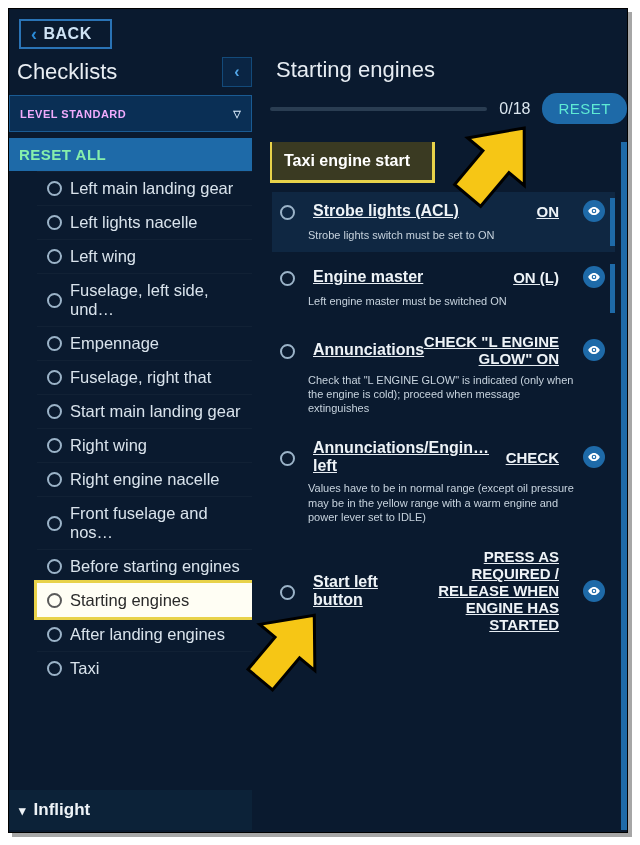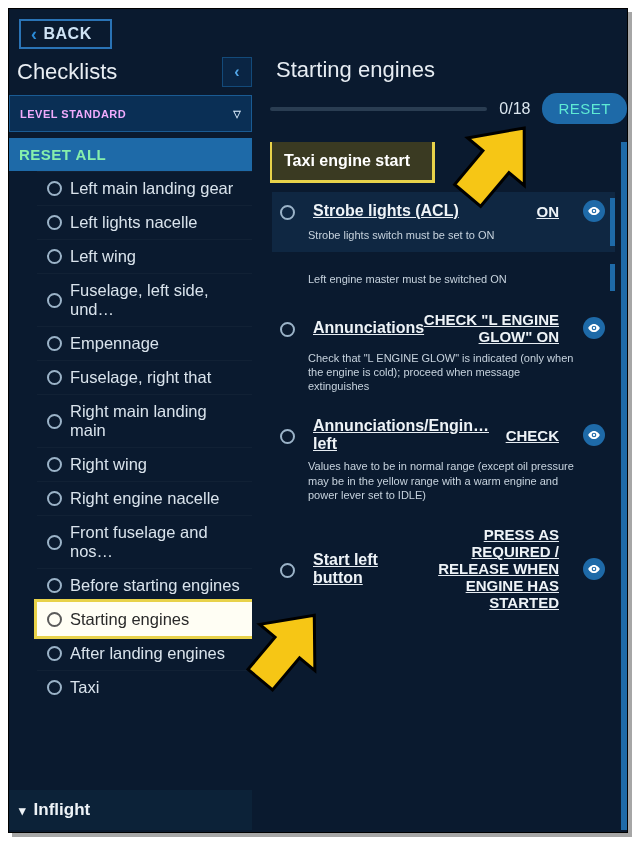--- a/index.html
+++ b/index.html
@@ -92,21 +92,21 @@
           <div class="item">
             <span class="radio"></span>
             <span>Empennage</span>
           </div>
           <div class="item">
             <span class="radio"></span>
             <span>Fuselage, right that</span>
           </div>
           <div class="item">
             <span class="radio"></span>
-            <span>Right main landing main</span>
+            <span>Start main landing gear</span>
           </div>
           <div class="item">
             <span class="radio"></span>
             <span>Right wing</span>
           </div>
           <div class="item">
             <span class="radio"></span>
             <span>Right engine nacelle</span>
           </div>
           <div class="item">
@@ -159,20 +159,30 @@
                 <div class="eye">
                   <svg viewBox="0 0 24 24">
                     <path d="M12 5c-5 0-9 4.5-10 7 1 2.5 5 7 10 7s9-4.5 10-7c-1-2.5-5-7-10-7zm0 11a4 4 0 1 1 0-8 4 4 0 0 1 0 8zm0-6a2 2 0 1 0 0 4 2 2 0 0 0 0-4z"></path>
                   </svg>
                 </div>
               </div>
               <div class="ck-desc">Strobe lights switch must be set to ON</div>
               <div class="hscroll"></div>
             </div>
             <div class="ck">
+              <div class="ck-row1">
+                <span class="radio"></span>
+                <div class="ck-name">Engine master</div>
+                <div class="ck-val">ON (L)</div>
+                <div class="eye">
+                  <svg viewBox="0 0 24 24">
+                    <path d="M12 5c-5 0-9 4.5-10 7 1 2.5 5 7 10 7s9-4.5 10-7c-1-2.5-5-7-10-7zm0 11a4 4 0 1 1 0-8 4 4 0 0 1 0 8zm0-6a2 2 0 1 0 0 4 2 2 0 0 0 0-4z"></path>
+                  </svg>
+                </div>
+              </div>
               <div class="ck-desc">Left engine master must be switched ON</div>
               <div class="hscroll"></div>
             </div>
             <div class="ck noscroll">
               <div class="ck-row1">
                 <span class="radio"></span>
                 <div class="ck-name">Annunciations</div>
                 <div class="ck-val">CHECK "L ENGINE GLOW" ON</div>
                 <div class="eye">
                   <svg viewBox="0 0 24 24">

